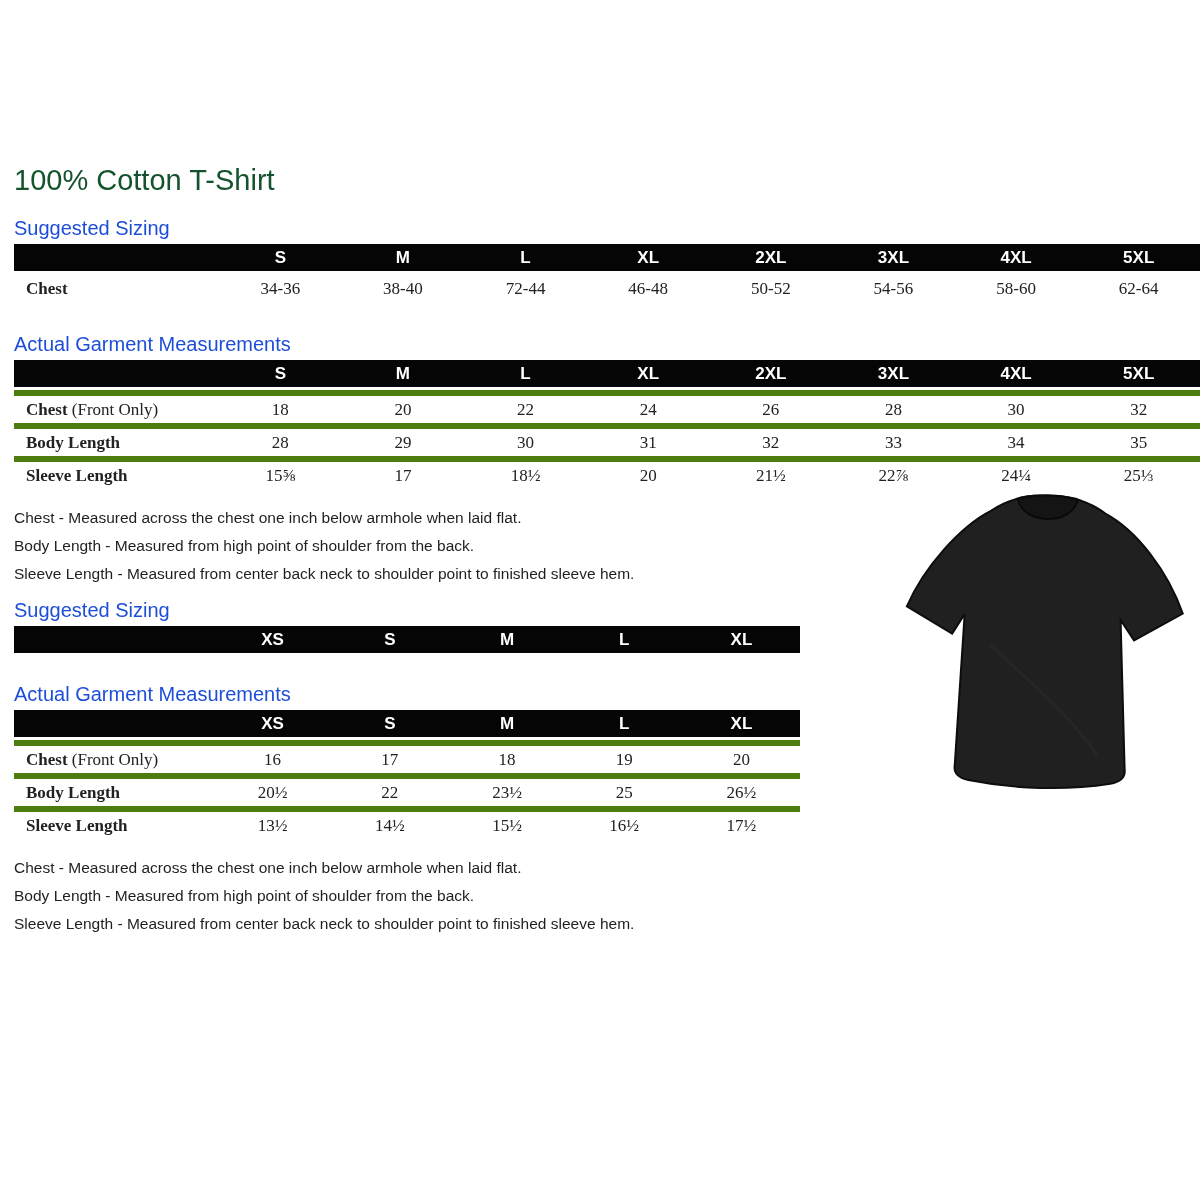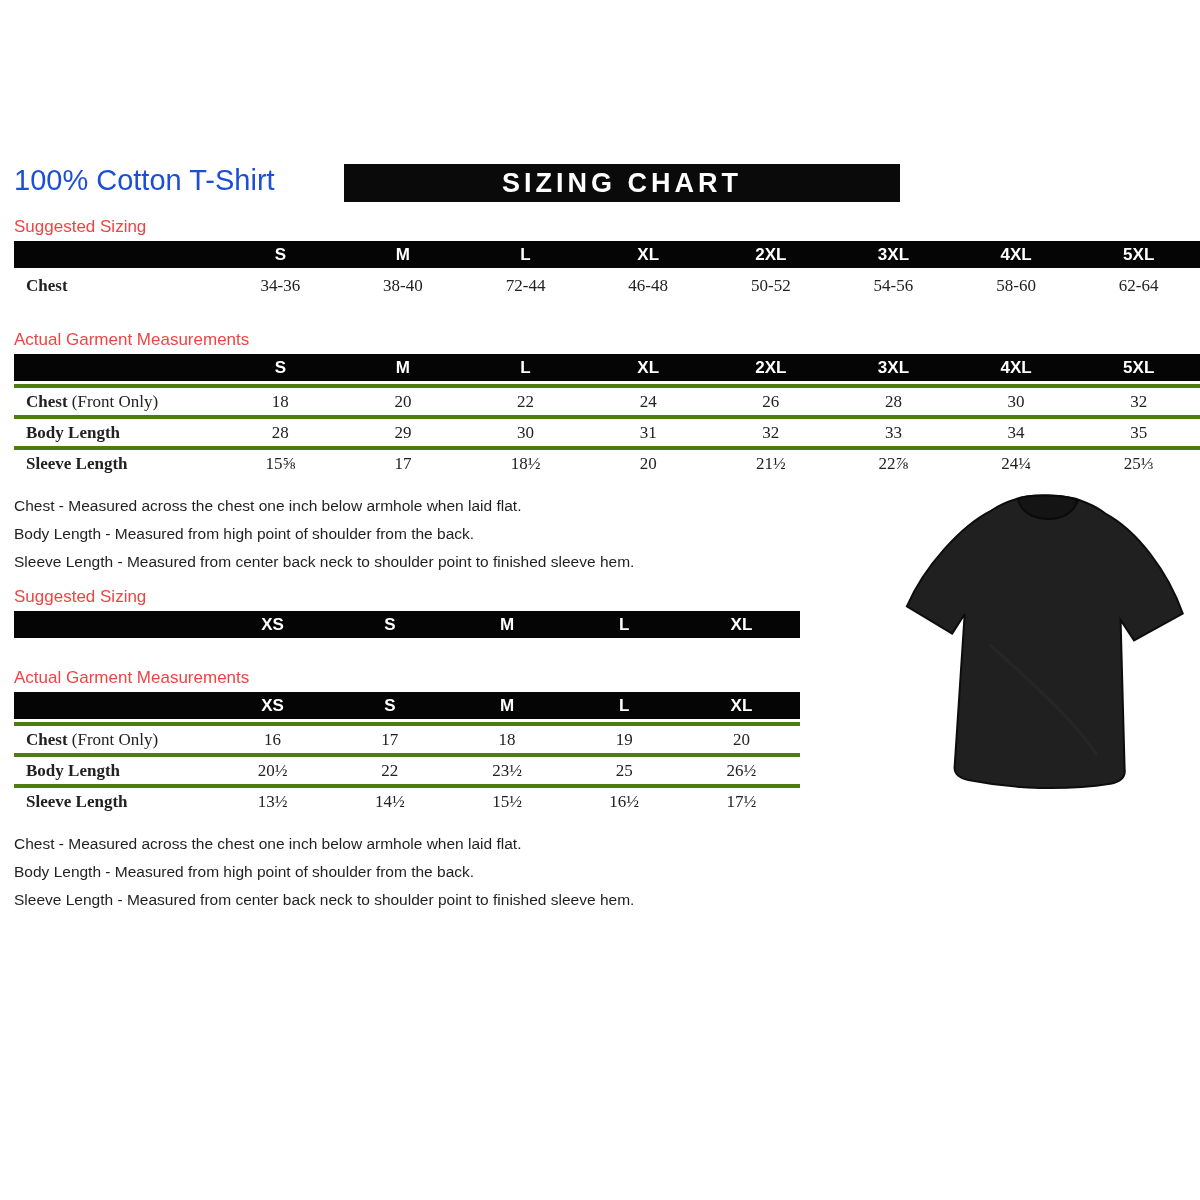--- a/index.html
+++ b/index.html
@@ -4,58 +4,57 @@
 <style>
   html,body{margin:0;padding:0;}
   .page{
     position:relative;width:1200px;height:1200px;background:#ffffff;overflow:hidden;
     font-family:"Liberation Sans","DejaVu Sans",sans-serif;color:#222;
   }
   .content{position:absolute;left:14px;top:164px;width:1182px;}
 
   
   .hdr{position:relative;height:42px;}
-  .main-title{font-size:29px;font-weight:500;letter-spacing:0;color:#1d4ed8;}
+  .main-title{font-size:29px;font-weight:500;letter-spacing:0;color:#14532d;}
   .banner{
     position:absolute;left:330px;top:0px;width:556px;height:38px;background:#0a0a0a;
     color:#fff;font-weight:bold;font-size:27px;letter-spacing:4px;text-align:center;line-height:38px;
   }
 
-  .sec-label{font-size:17px;color:#ef4444;margin-top:11px;}
+  .sec-label{font-size:20px;color:#1d4ed8;margin-top:11px;}
   .mt-big{margin-top:30px;}
 
   
   .tbl{margin-top:4px;}
   .tbl{--label:205px;}
   .tbl.youth{--label:200px;width:786px;}
   .tbl.adult{width:1186px;}
   .t-head{display:flex;align-items:center;background:#050505;color:#fff;height:27px;margin-bottom:3px;}
   .t-col{flex:1;text-align:center;font-weight:bold;font-size:17px;}
   .t-lbl{width:var(--label);flex:none;padding-left:12px;box-sizing:border-box;font-size:17px;}
   .t-row{display:flex;align-items:center;height:29px;font-size:17px;font-family:Liberation Serif, serif;}
   .t-val{flex:1;text-align:center;}
-  .measure .t-row{border-top:4px solid #4d7c0f;height:27px;justify-content:center;}
+  .measure .t-row{border-top:6px solid #4d7c0f;height:27px;justify-content:center;}
 
   
   .notes{margin-top:15px;font-size:15.5px;line-height:28px;color:#1f1f1f;}
 
   .youth-title{margin-top:10px;font-size:27px;font-weight:bold;color:#111;}
 
   
   .shirt-wrap{position:absolute;left:894px;top:484px;width:300px;height:314px;}
 </style>
 </head>
 <body>
 
 <div class="page">
   <div class="content">
 
     <div class="hdr">
       <span class="main-title">100% Cotton T-Shirt</span>
-      <div class="banner">SIZING CHART</div>
     </div>
 
     <div class="sec-label">Suggested Sizing</div>
     <div class="tbl adult suggested">
         <div class="t-head">
           <div class="t-lbl"></div>
           <div class="t-col">S</div>
           <div class="t-col">M</div>
           <div class="t-col">L</div>
           <div class="t-col">XL</div>

